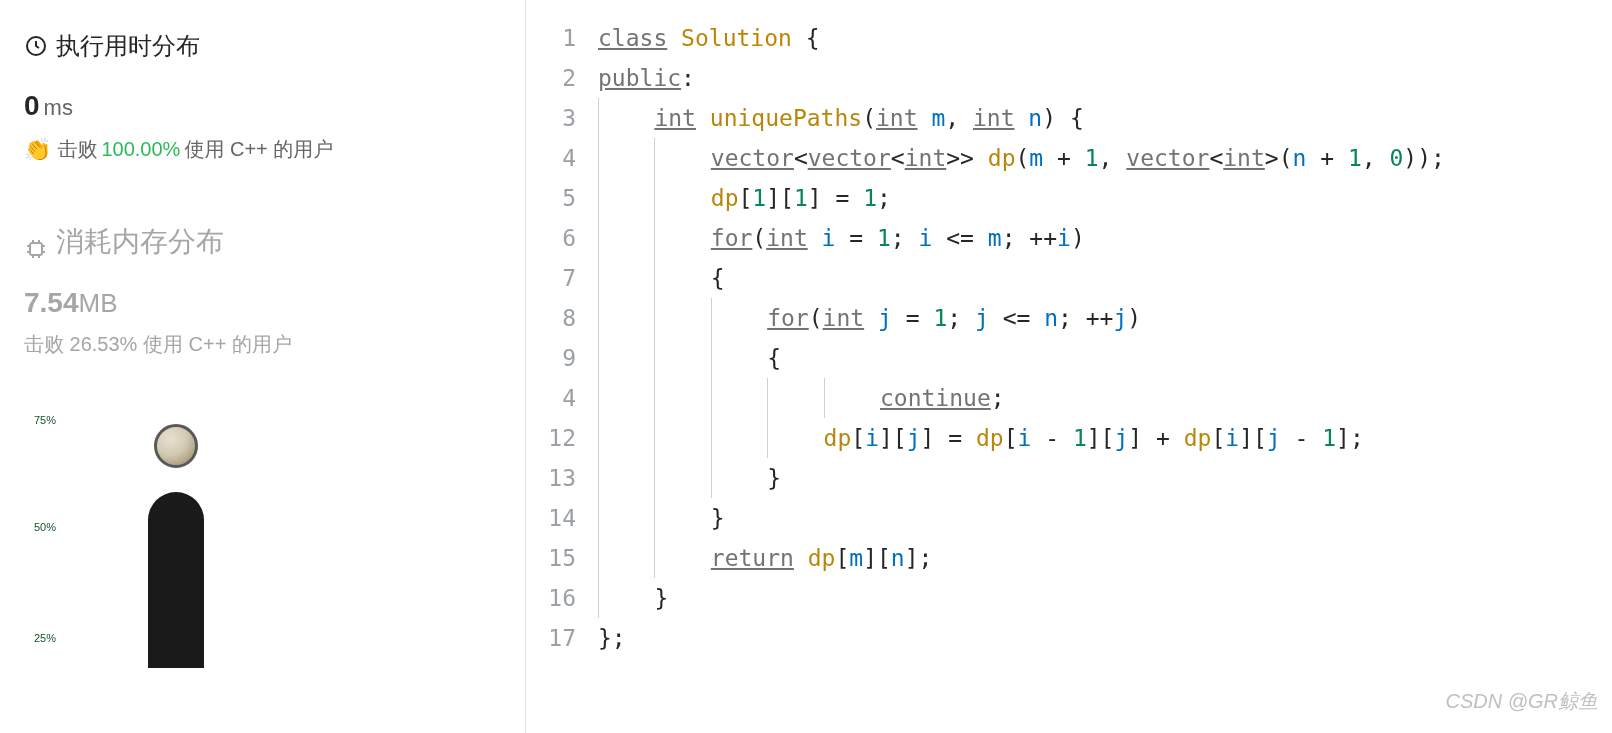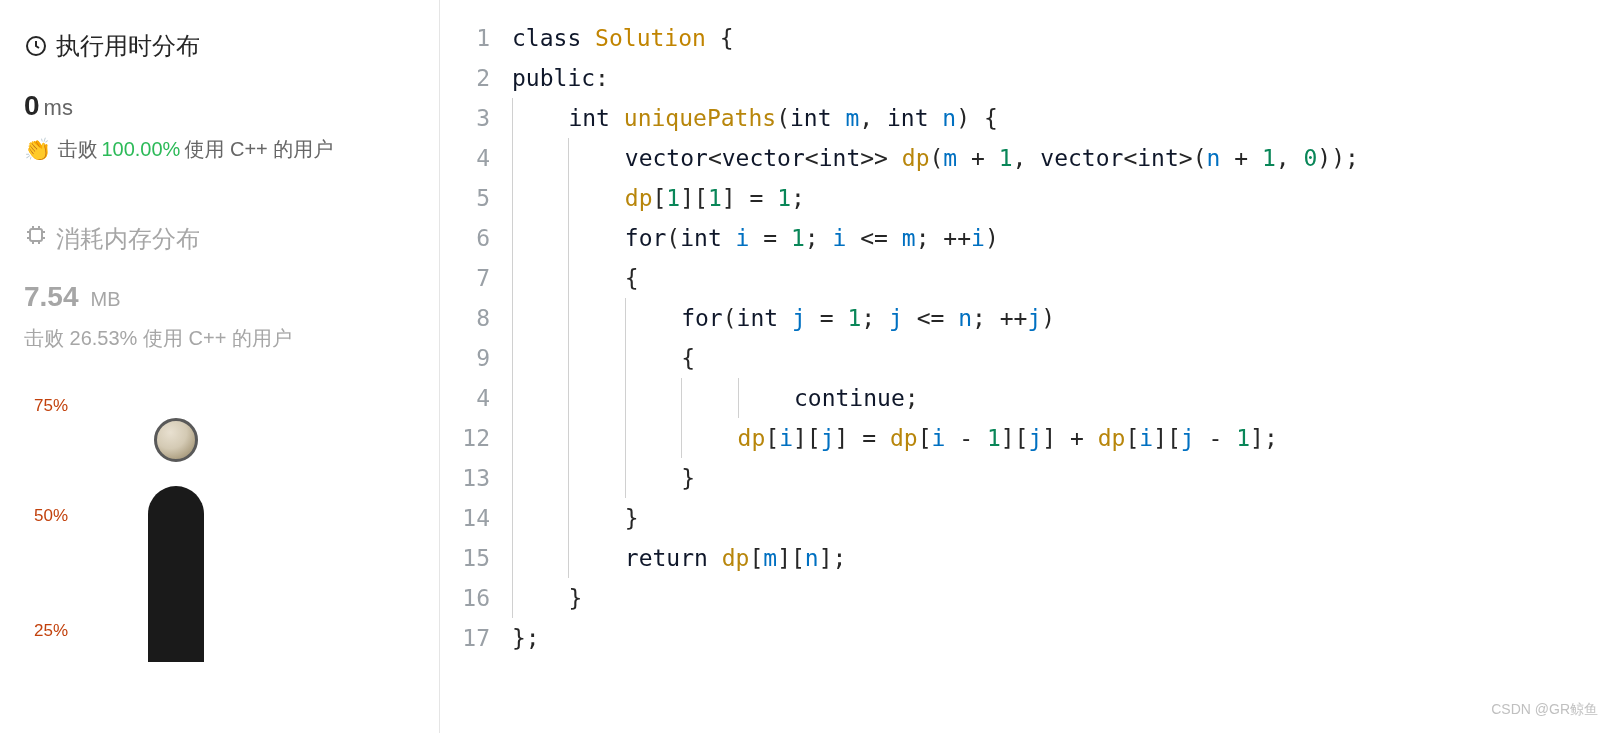--- a/index.html
+++ b/index.html
@@ -5,21 +5,21 @@
   * { margin: 0; padding: 0; box-sizing: border-box; }
   body {
     font-family: -apple-system, BlinkMacSystemFont, "Segoe UI", "PingFang SC", "Microsoft YaHei", sans-serif;
     display: flex;
     width: 1612px;
     height: 733px;
     background: #fff;
     color: #262626;
   }
   .left-panel {
-    width: 440px;
+    width: 526px;
     padding: 30px 24px 0 24px;
     background: #fff;
     border-right: 1px solid #e5e5e5;
     position: relative;
   }
   .section-header {
     display: flex;
     align-items: center;
     font-size: 24px;
     color: #262626;
@@ -37,51 +37,51 @@
     display: flex;
     align-items: center;
     font-size: 20px;
     color: #666;
     margin-bottom: 60px;
   }
   .beat-line .clap { font-size: 22px; margin-right: 6px; }
   .beat-line .green { color: #2cba58; font-weight: 400; margin: 0 4px; }
   .mem-header {
     display: flex;
-    align-items: flex-start;
-    font-size: 24px;
+    align-items: flex-end;
+    font-size: 28px;
     color: #a6a6a6;
     margin-bottom: 26px;
   }
   .mem-header svg { margin-right: 8px; flex-shrink: 0; }
   .mem-value {
     font-size: 28px;
     font-weight: 700;
     color: #a6a6a6;
     margin-bottom: 12px;
   }
-  .mem-value .unit { font-weight: 400; font-size: 20px; margin-left: 12px; }
+  .mem-value .unit { font-weight: 400; font-size: 26px; margin-left: 0; }
   .mem-beat {
     font-size: 20px;
     color: #a6a6a6;
     margin-bottom: 50px;
   }
   .chart {
     position: relative;
     height: 260px;
     margin-left: 10px;
   }
   .y-axis {
     position: absolute;
     left: 0;
-    top: 4px;
+    top: 12px;
     bottom: 0;
     width: 50px;
-    color: #c2410c;
-    font-size: 17px;
+    color: #14532d;
+    font-size: 11px;
   }
   .y-tick { position: absolute; left: 0; transform: translateY(-50%); }
   .bar-area {
     position: absolute;
     left: 60px;
     top: 0;
     bottom: 0;
     right: 0;
   }
   .avatar {
@@ -122,32 +122,33 @@
     padding-right: 22px;
     user-select: none;
     flex-shrink: 0;
   }
   .code { flex: 1; }
   .indent-guide {
     border-left: 1px solid #d0d0d0;
     display: inline-block;
     height: 100%;
   }
-  .kw   { color: #0f172a; }   
+  .kw   { color: #737373; text-decoration: underline; }   
   .type2 { color: #c18400; }  
   .fn   { color: #b8860b; }   
   .nm   { color: #0070c1; }   
   .num  { color: #098658; }
   .watermark {
     position: absolute;
     right: 14px;
-    bottom: 4px;
-    font-size: 14px;
+    bottom: 12px;
+    font-size: 20px;
     color: #c0c0c0;
     font-family: -apple-system, sans-serif;
+    font-style: italic;
   }
 </style>
 </head>
 <body>
 
 <div class="left-panel">
 
   <div class="section-header">
     <svg width="24" height="24" viewBox="0 0 24 24" fill="none" stroke="#262626" stroke-width="2">
       <circle cx="12" cy="12" r="9"></circle>

